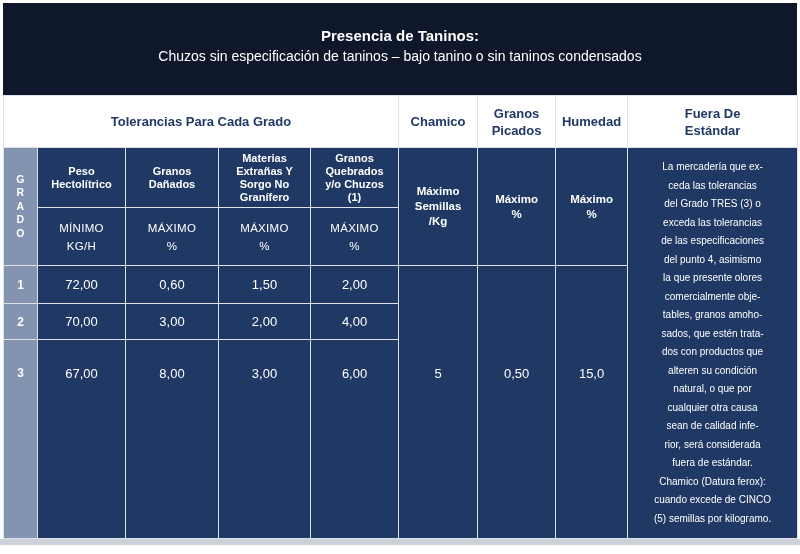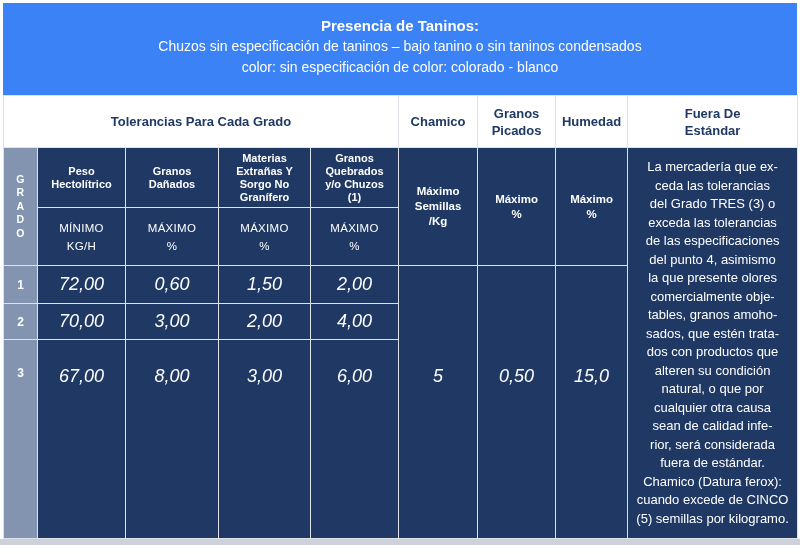--- a/index.html
+++ b/index.html
@@ -10,21 +10,21 @@
     overflow: hidden;
     background: #ffffff;
     font-family: "Liberation Sans", sans-serif;
   }
   .frame { padding: 3px 3px 0 3px; }
 
   
   .banner {
     width: 794px;
     height: 92px;
-    background: #3b82f6;
+    background: #0f172a;
     color: #ffffff;
     display: flex;
     flex-direction: column;
     align-items: center;
     justify-content: center;
     padding-bottom: 6px;
     box-sizing: border-box;
     text-align: center;
   }
   .banner-title { font-size: 15px; font-weight: bold; line-height: 21px; }
@@ -56,41 +56,40 @@
   .col-head  { font-weight: bold; font-size: 11px; line-height: 13px; margin-left: 12px; }
   .caps-head { font-weight: normal; font-size: 11.5px; line-height: 18px; letter-spacing: 0.3px; }
   .limit-head{ font-weight: bold; font-size: 11.5px; line-height: 15px; }
   .slate {
     background: #8294b0;
     color: #ffffff;
     font-weight: bold;
     font-size: 12px;
   }
   .grado-vertical { font-size: 10.5px; line-height: 13.5px; letter-spacing: 0.5px; }
-  .val { font-weight: normal; font-size: 18px; font-style: italic; }
+  .val { font-weight: normal; font-size: 13px; }
   .top-align   { vertical-align: top !important; padding-top: 26px !important; }
   .merged-val  { vertical-align: top !important; padding-top: 100px !important; }
   .fuera-cell {
     vertical-align: top !important;
     padding: 10px 6px 6px 6px !important;
     font-weight: normal;
-    font-size: 13px;
+    font-size: 10px;
     line-height: 18.5px;
   }
   .bottom-strip { width: 800px; height: 6px; background: #ccd1da; }
 </style>
 </head>
 <body>
 
 <div class="frame">
 
   <div class="banner">
     <div class="banner-title">Presencia de Taninos:</div>
     <div class="banner-sub">Chuzos sin especificación de taninos – bajo tanino o sin taninos condensados</div>
-    <div class="banner-sub">color: sin especificación de color: colorado - blanco</div>
   </div>
 
   <table class="std">
     <colgroup>
       <col style="width:34px">
         <col style="width:88px">
         <col style="width:93px">
       <col style="width:92px">
         <col style="width:88px">
         <col style="width:79px">

